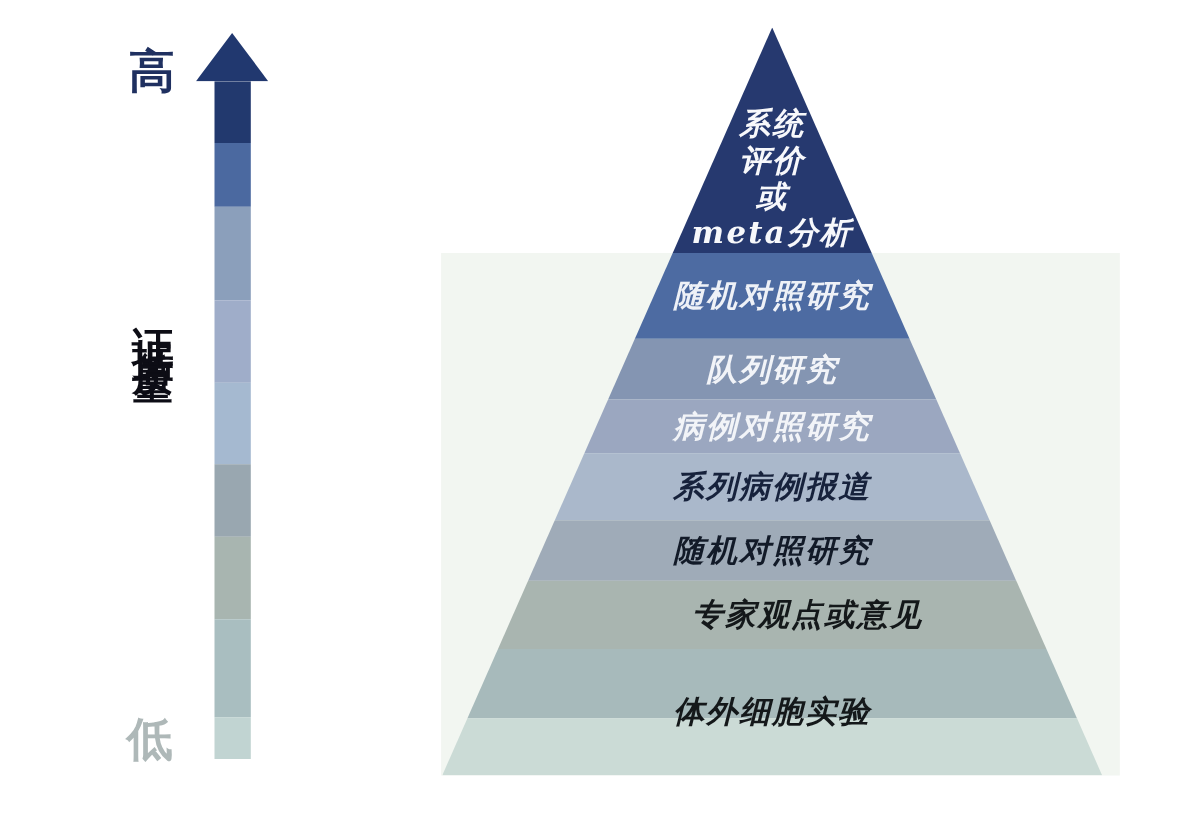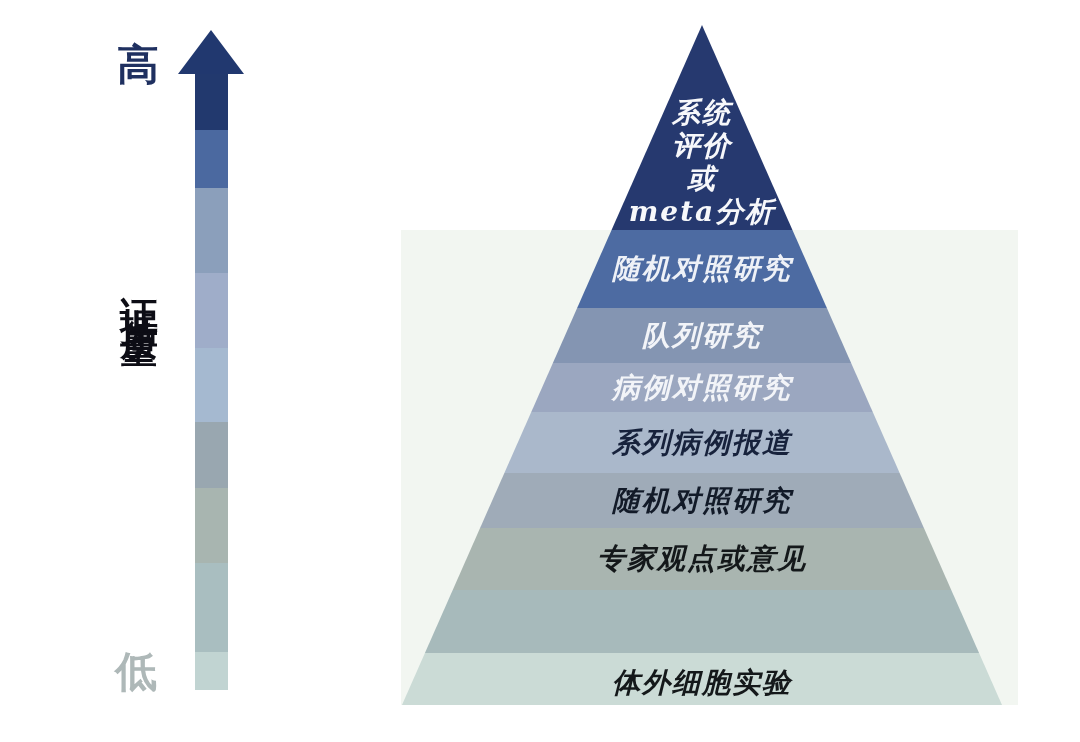--- a/index.html
+++ b/index.html
@@ -107,19 +107,19 @@
       <div class="band-label" style="color: rgb(238, 241, 247); top: 205px; height: 78px;">随机对照研究</div>
       <div class="pyramid-band" style="top: 283px; height: 55px; background: rgb(132, 149, 178);"></div>
       <div class="band-label" style="color: rgb(242, 244, 248); top: 283px; height: 55px;">队列研究</div>
       <div class="pyramid-band" style="top: 338px; height: 49px; background: rgb(155, 167, 192);"></div>
       <div class="band-label" style="color: rgb(242, 244, 248); top: 338px; height: 49px;">病例对照研究</div>
       <div class="pyramid-band" style="top: 387px; height: 61px; background: rgb(170, 184, 203);"></div>
       <div class="band-label" style="color: rgb(23, 34, 60); top: 387px; height: 61px;">系列病例报道</div>
       <div class="pyramid-band" style="top: 448px; height: 55px; background: rgb(159, 171, 184);"></div>
       <div class="band-label" style="color: rgb(18, 26, 40); top: 448px; height: 55px;">随机对照研究</div>
       <div class="pyramid-band" style="top: 503px; height: 62px; background: rgb(169, 181, 176);"></div>
-      <div class="band-label" style="color: rgb(20, 24, 26); top: 503px; height: 62px;">专家观点或意见</div>
+      <div class="band-label" style="color: rgb(20, 24, 26); top: 503px; height: 62px; padding-left: 32px;">专家观点或意见</div>
       <div class="pyramid-band" style="top: 565px; height: 63px; background: rgb(167, 186, 187);"></div>
       <div class="pyramid-band" style="top: 628px; height: 52px; background: rgb(203, 219, 214);"></div>
-      <div class="band-label" style="color: rgb(20, 24, 26); top: 632px; height: 52px;">体外细胞实验</div>
+      <div class="band-label" style="color: rgb(20, 24, 26); top: 596px; height: 52px;">体外细胞实验</div>
     </div>
 
 </div>
 
 </body></html>

